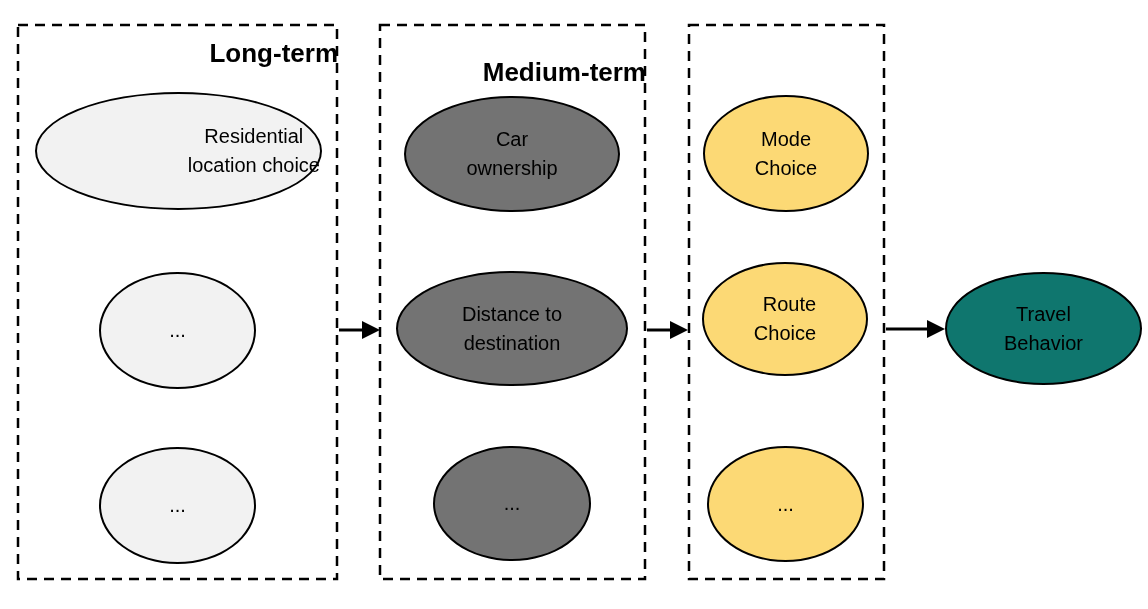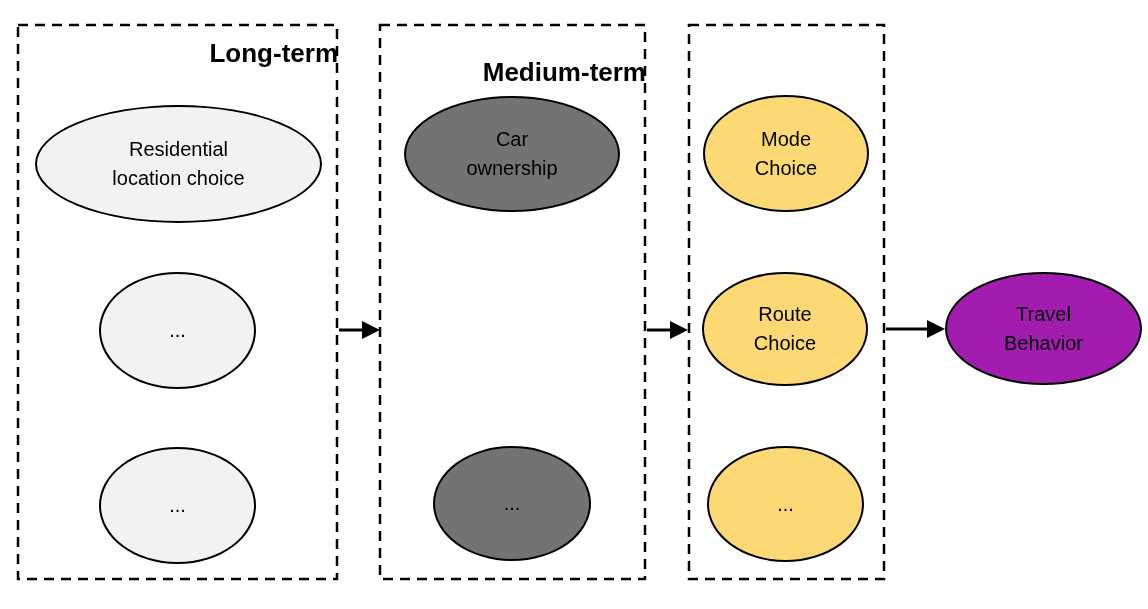--- a/index.html
+++ b/index.html
@@ -42,21 +42,21 @@
   }
   .node .label {
     white-space: pre-line;
     font-size: 20px;
     line-height: 29px;
     color: #000000;
   }
   .fill-gray   { background: #f2f2f2; }
   .fill-peach  { background: #737373; }
   .fill-yellow { background: #fcd975; }
-  .fill-green  { background: #a21caf; }
+  .fill-green  { background: #0f766e; }
 </style>
 </head>
 <body>
 
 <div class="canvas">
 
   <svg class="overlay" width="1148" height="609" viewBox="0 0 1148 609">
 
     <rect x="18" y="25" width="319" height="554" fill="none" stroke="#000000" stroke-width="2.5" stroke-dasharray="10 7"></rect>
     <rect x="380" y="25" width="265" height="554" fill="none" stroke="#000000" stroke-width="2.5" stroke-dasharray="10 7"></rect>
@@ -72,44 +72,48 @@
     </g>
     <g>
       <line x1="886" y1="329" x2="929" y2="329" stroke="#000000" stroke-width="3"></line>
       <polygon points="927,320 945,329 927,338" fill="#000000"></polygon>
     </g>
   </svg>
 
   <div class="group-title" style="left:17px; width:321px;">Long-term</div>
   <div class="group-title" style="left:379px; width:267px;margin-top:19px;">Medium-term</div>
 
-  <div class="node fill-gray" style="left:35px; top:105px; width:287px; height:118px;">
+  <div class="node fill-gray" style="left:35px; top:92px; width:287px; height:118px;justify-content:flex-end;">
     <span class="label">Residential
 location choice</span>
   </div>
   <div class="node fill-gray" style="left:99px; top:272px; width:157px; height:117px;">
     <span class="label">...</span>
   </div>
   <div class="node fill-gray" style="left:99px; top:447px; width:157px; height:117px;">
     <span class="label">...</span>
   </div>
 
   <div class="node fill-peach" style="left:404px; top:96px; width:216px; height:116px;">
     <span class="label">Car
 ownership</span>
   </div>
+  <div class="node fill-peach" style="left:396px; top:271px; width:232px; height:115px;">
+    <span class="label">Distance to
+destination</span>
+  </div>
   <div class="node fill-peach" style="left:433px; top:446px; width:158px; height:115px;">
     <span class="label">...</span>
   </div>
 
   <div class="node fill-yellow" style="left:703px; top:95px; width:166px; height:117px;">
     <span class="label">Mode
 Choice</span>
   </div>
-  <div class="node fill-yellow" style="left:702px; top:272px; width:166px; height:114px;">
+  <div class="node fill-yellow" style="left:702px; top:262px; width:166px; height:114px;text-align:right;">
     <span class="label">Route
 Choice</span>
   </div>
   <div class="node fill-yellow" style="left:707px; top:446px; width:157px; height:116px;">
     <span class="label">...</span>
   </div>
 
   <div class="node fill-green" style="left:945px; top:272px; width:197px; height:113px;">
     <span class="label">Travel
 Behavior</span>

